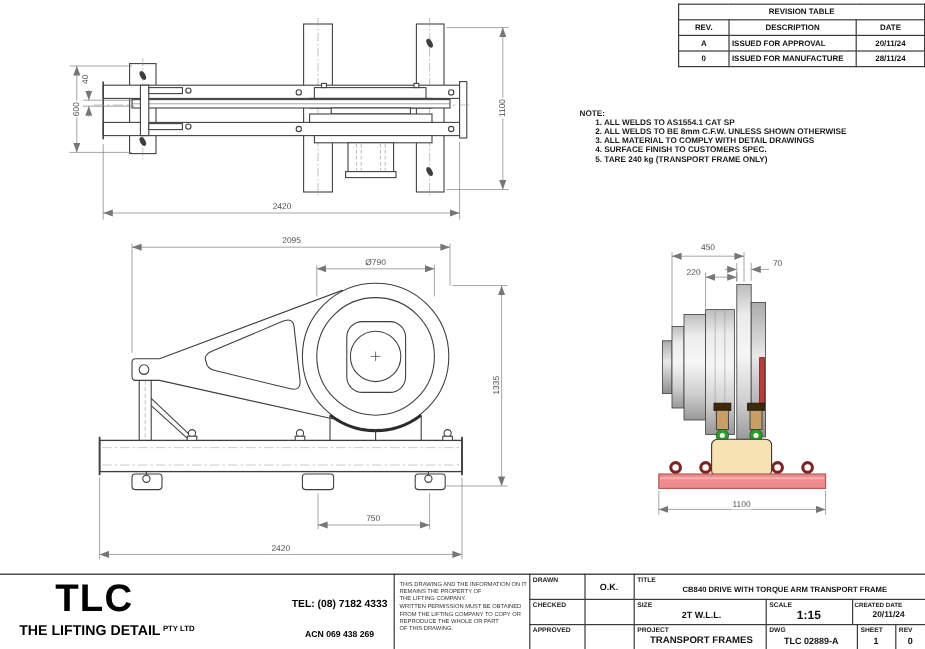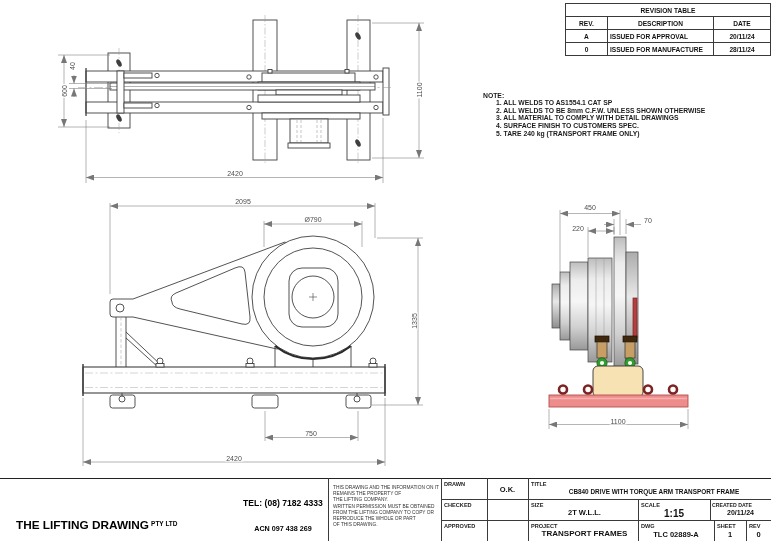--- a/index.html
+++ b/index.html
@@ -301,23 +301,24 @@
   <div class="ln" style="left:487px;top:0;width:1px;height:63px"></div>
   <div class="ln" style="left:528px;top:0;width:1px;height:63px"></div>
   <div class="ln" style="left:441px;top:21px;width:330px;height:1px"></div>
   <div class="ln" style="left:441px;top:42px;width:330px;height:1px"></div>
   <div class="ln" style="left:638px;top:21px;width:1px;height:42px"></div>
   <div class="ln" style="left:710px;top:21px;width:1px;height:21px"></div>
   <div class="ln" style="left:714px;top:42px;width:1px;height:21px"></div>
   <div class="ln" style="left:746px;top:42px;width:1px;height:21px"></div>
 </div>
 
-<div class="logo-name"><span>THE LIFTING DRAWING</span><span class="logo-pty">PTY LTD</span></div>
+<div class="logo-abbr">TLC</div>
+<div class="logo-name"><span>THE LIFTING DETAIL</span><span class="logo-pty">PTY LTD</span></div>
 <div class="tel">TEL: (08) 7182 4333</div>
-<div class="acn">ACN 097 438 269</div>
+<div class="acn">ACN 069 438 269</div>
 <div class="disc">
   <div>THIS DRAWING AND THE INFORMATION ON IT</div>
   <div>REMAINS THE PROPERTY OF</div>
   <div>THE LIFTING COMPANY.</div>
   <div>WRITTEN PERMISSION MUST BE OBTAINED</div>
   <div>FROM THE LIFTING COMPANY TO COPY OR</div>
   <div>REPRODUCE THE WHOLE OR PART</div>
   <div>OF THIS DRAWING.</div>
 </div>
 

